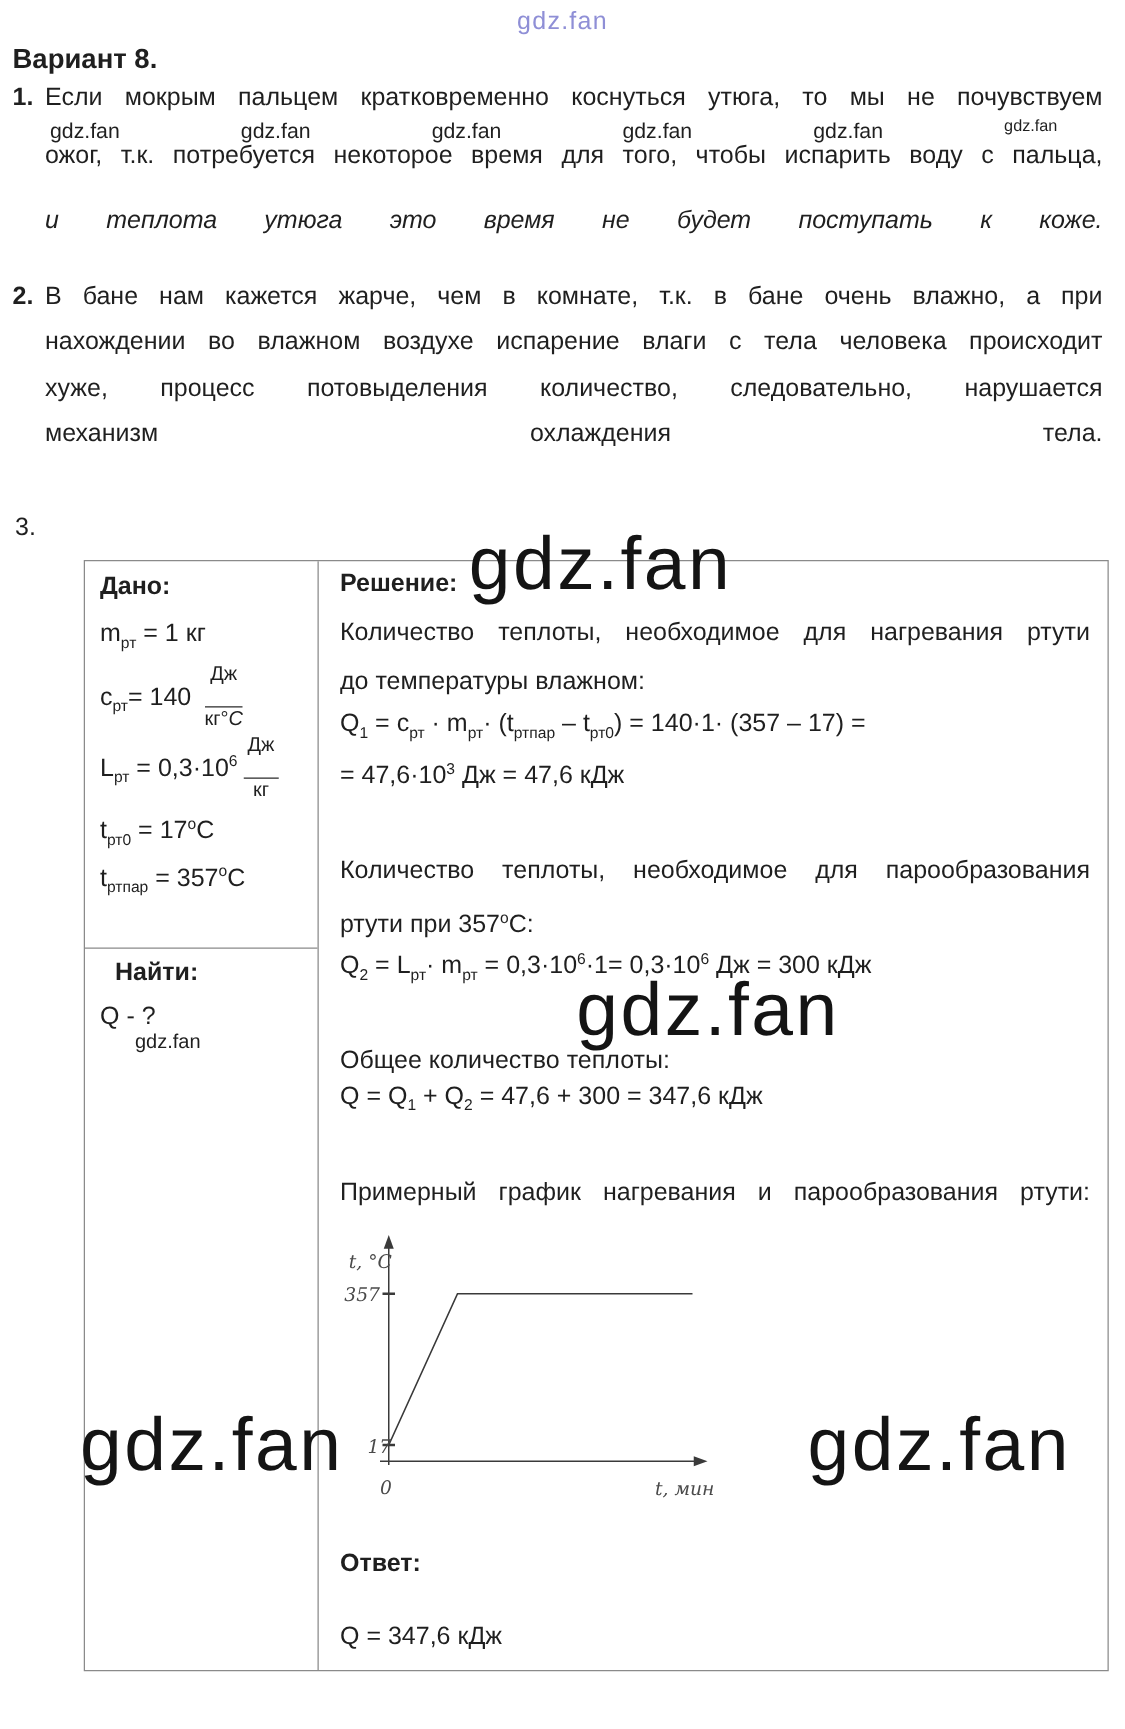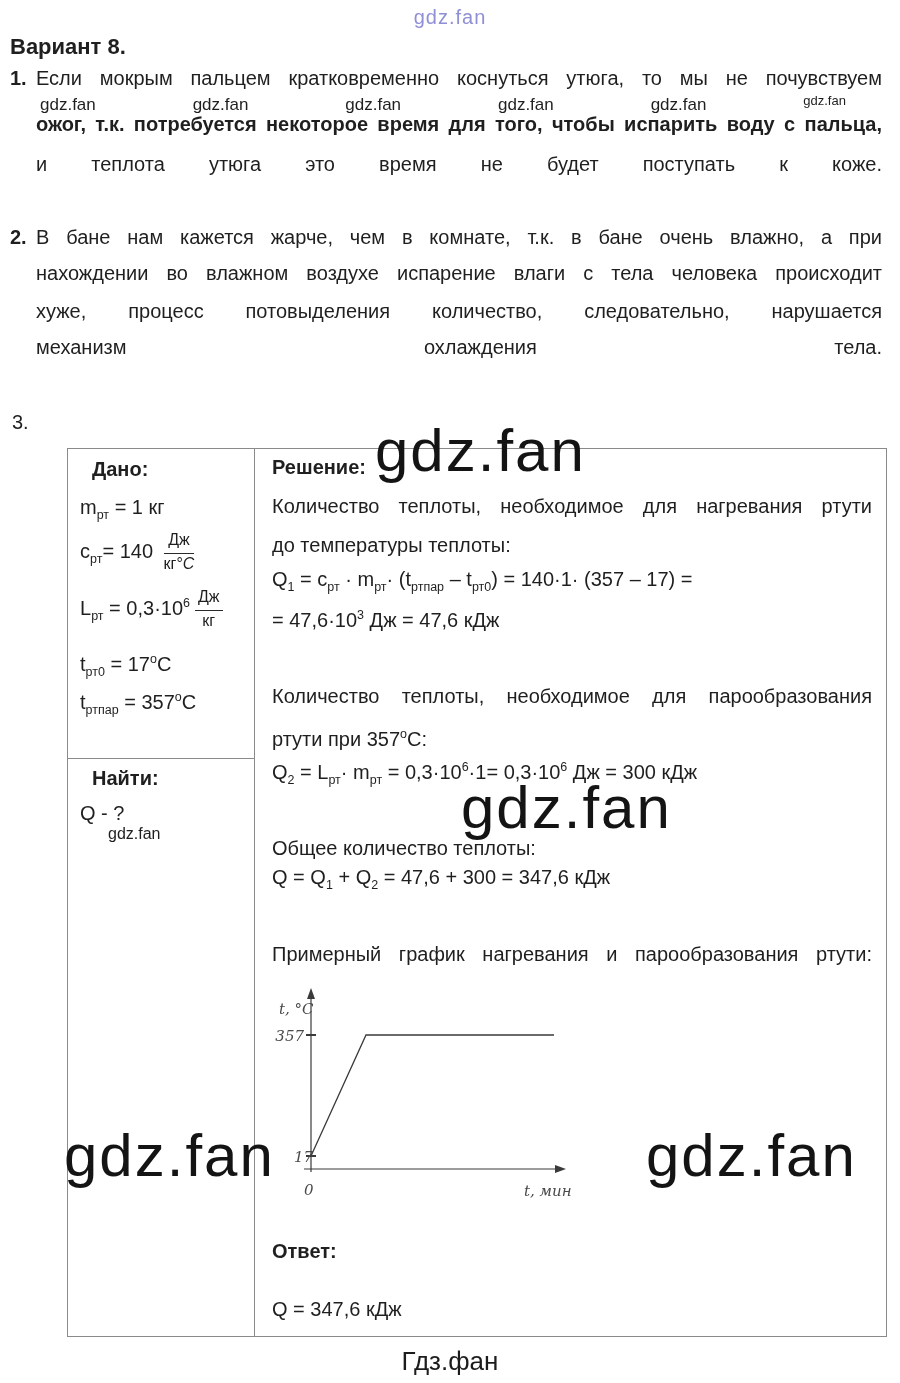--- a/index.html
+++ b/index.html
@@ -20,21 +20,21 @@
   .wm-big{font-size:60px;letter-spacing:2px;color:#141414;white-space:nowrap;z-index:6;line-height:1;}
   
   .sol-table{left:67px;top:448px;width:818px;height:887px;border:1px solid #8a8a8a;z-index:2;}
   .vdiv{position:absolute;left:186px;top:0;width:1px;height:887px;background:#8a8a8a;}
   .hdiv{position:absolute;left:0;top:309px;width:186px;height:1px;background:#8a8a8a;}
   .cell-given{position:absolute;left:12px;top:0;width:170px;}
   .cell-solution{position:absolute;left:204px;top:0;width:601px;}
   sub{font-size:12.5px;}
   sup{font-size:12.5px;}
   .frac{display:inline-block;vertical-align:middle;text-align:center;font-size:16px;line-height:1.15;margin-left:5px;}
-  .frac .num{display:block;border-bottom:1px solid #2a2a2a;padding:0 3px 4px;}
+  .frac .num{display:block;border-bottom:1px solid #2a2a2a;padding:0 3px 16px;}
   .frac .den{display:block;padding-top:1px;}
   
   .glabel{font-family:"DejaVu Serif", serif;font-style:italic;font-size:15px;fill:#4a4a4a;}
   .footer{top:1346px;left:0;width:100%;text-align:center;font-size:26px;color:#1c1c1c;}
 </style>
 </head>
 <body>
 
 <div class="page">
 
@@ -46,54 +46,54 @@
     <div class="abs bold txt" style="left:10px;top:66px;">1.</div>
     <div class="abs txt jline" style="left:36px;top:66px;width:846px;">Если мокрым пальцем кратковременно коснуться утюга, то мы не почувствуем</div>
     <div class="abs wm-row">
       <span>gdz.fan</span>
       <span>gdz.fan</span>
       <span>gdz.fan</span>
       <span>gdz.fan</span>
       <span>gdz.fan</span>
       <span>gdz.fan</span>
     </div>
-    <div class="abs txt jline" style="left:36px;top:112px;width:846px;font-weight:bold;">ожог, т.к. потребуется некоторое время для того, чтобы испарить воду с пальца,</div>
-    <div class="abs txt jline" style="left:36px;top:152px;width:846px;">и теплота утюга это время не будет поступать к коже.</div>
+    <div class="abs txt jline" style="left:36px;top:112px;width:846px;">ожог, т.к. потребуется некоторое время для того, чтобы испарить воду с пальца,</div>
+    <div class="abs txt jline" style="left:36px;top:164px;width:846px;font-style:italic;">и теплота утюга это время не будет поступать к коже.</div>
   </div>
 
   <div>
     <div class="abs bold txt" style="left:10px;top:225px;">2.</div>
     <div class="abs txt jline" style="left:36px;top:225px;width:846px;">В бане нам кажется жарче, чем в комнате, т.к. в бане очень влажно, а при</div>
     <div class="abs txt jline" style="left:36px;top:261px;width:846px;">нахождении во влажном воздухе испарение влаги с тела человека происходит</div>
     <div class="abs txt jline" style="left:36px;top:299px;width:846px;">хуже, процесс потовыделения количество, следовательно, нарушается</div>
     <div class="abs txt jline" style="left:36px;top:335px;width:846px;">механизм охлаждения тела.</div>
   </div>
 
   <div class="abs txt" style="left:12px;top:410px;">3.</div>
 
   <div class="abs sol-table">
     <div class="vdiv"></div>
     <div class="hdiv"></div>
 
     <div class="cell-given">
-      <div class="abs bold txt" style="left:0;top:8px;margin-left:12px;">Дано:</div>
+      <div class="abs bold txt" style="left:0;top:8px;">Дано:</div>
       <div class="abs txt" style="left:0;top:46px;">m<sub>рт</sub> = 1 кг</div>
       <div class="abs txt" style="left:0;top:82px;">c<sub>рт</sub>= 140 <span class="frac"><span class="num">Дж</span><span class="den">кг°<i>C</i></span></span></div>
       <div class="abs txt" style="left:0;top:139px;">L<sub>рт</sub> = 0,3·10<sup>6</sup><span class="frac"><span class="num">Дж</span><span class="den">кг</span></span></div>
       <div class="abs txt" style="left:0;top:198px;">t<sub>рт0</sub> = 17<sup>o</sup>С</div>
       <div class="abs txt" style="left:0;top:236px;">t<sub>ртпар</sub> = 357<sup>o</sup>С</div>
       <div class="abs bold txt" style="left:0;top:317px;margin-left:12px;">Найти:</div>
       <div class="abs txt" style="left:0;top:352px;">Q - ?</div>
       <div class="abs" style="left:28px;top:376px;font-size:16px;">gdz.fan</div>
     </div>
 
     <div class="cell-solution">
       <div class="abs bold txt" style="left:0;top:6px;">Решение:</div>
       <div class="abs txt jline" style="left:0;top:45px;width:600px;">Количество теплоты, необходимое для нагревания ртути</div>
-      <div class="abs txt" style="left:0;top:84px;">до температуры теплоты:</div>
+      <div class="abs txt" style="left:0;top:84px;">до температуры влажном:</div>
       <div class="abs txt" style="left:0;top:118px;">Q<sub>1</sub> = c<sub>рт</sub> · m<sub>рт</sub>· (t<sub>ртпар</sub> – t<sub>рт0</sub>) = 140·1· (357 – 17) =</div>
       <div class="abs txt" style="left:0;top:154px;">= 47,6·10<sup>3</sup> Дж = 47,6 кДж</div>
       <div class="abs txt jline" style="left:0;top:235px;width:600px;">Количество теплоты, необходимое для парообразования</div>
       <div class="abs txt" style="left:0;top:273px;">ртути при 357<sup>o</sup>С:</div>
       <div class="abs txt" style="left:0;top:306px;text-align:right;">Q<sub>2</sub> = L<sub>рт</sub>· m<sub>рт</sub> = 0,3·10<sup>6</sup>·1= 0,3·10<sup>6</sup> Дж = 300 кДж</div>
       <div class="abs txt" style="left:0;top:387px;">Общее количество теплоты:</div>
       <div class="abs txt" style="left:0;top:416px;">Q = Q<sub>1</sub> + Q<sub>2</sub> = 47,6 + 300 = 347,6 кДж</div>
       <div class="abs txt jline" style="left:0;top:493px;width:600px;">Примерный график нагревания и парообразования ртути:</div>
 
       <svg class="abs" style="left:-6px;top:535px;" width="330" height="235" viewBox="0 0 330 235">
@@ -119,15 +119,14 @@
       <div class="abs bold txt" style="left:0;top:790px;">Ответ:</div>
       <div class="abs txt" style="left:0;top:848px;">Q = 347,6 кДж</div>
     </div>
   </div>
 
   <div class="abs wm-big" style="left:375px;top:421px;">gdz.fan</div>
   <div class="abs wm-big" style="left:461px;top:778px;">gdz.fan</div>
   <div class="abs wm-big" style="left:64px;top:1126px;">gdz.fan</div>
   <div class="abs wm-big" style="left:646px;top:1126px;">gdz.fan</div>
 
-  <div class="abs footer">Гдз.фан</div>
 
 </div>
 
 </body></html>

